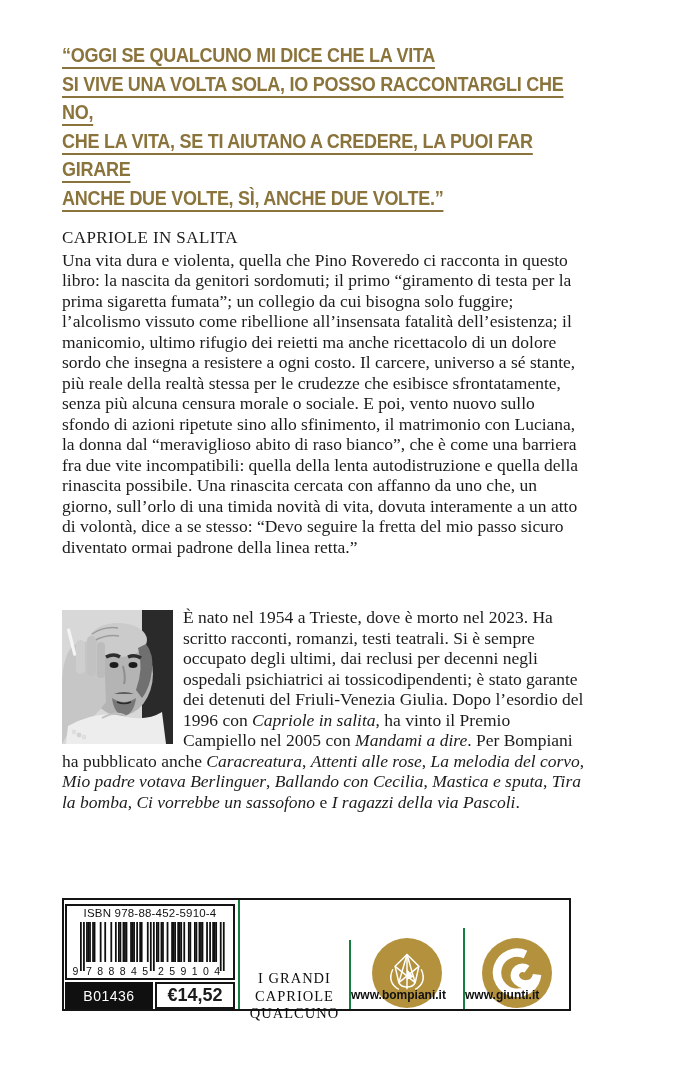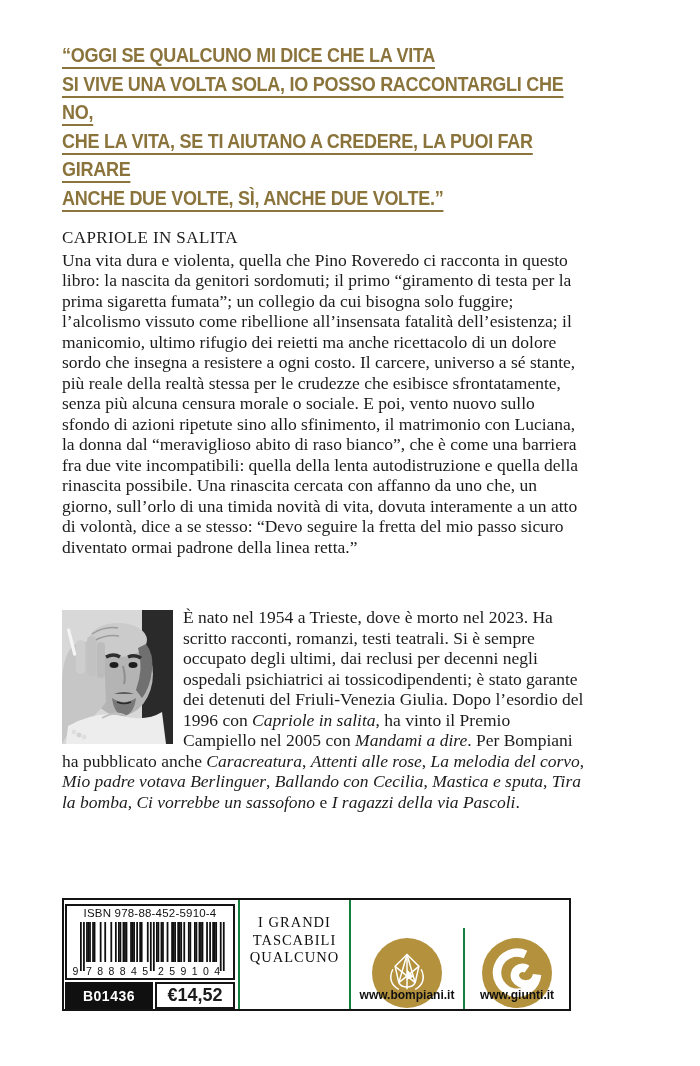--- a/index.html
+++ b/index.html
@@ -28,26 +28,26 @@
   
   .footer-strip{position:absolute;left:62px;top:898px;width:509px;height:113px;
                 border:2px solid #141414;box-sizing:border-box;display:flex;background:#fff;}
   .fcell{border-right:2px solid #15803d;box-sizing:border-box;position:relative;}
   .cell-barcode{width:176px;padding:4px 3px 0 1px;}
   .barcode-box{border:2px solid #141414;height:76px;box-sizing:border-box;
                text-align:center;padding-top:1px;background:#fff;}
   .isbn{font-family:"Liberation Sans",sans-serif;font-size:11.5px;letter-spacing:0.2px;color:#111;}
   .price-row{display:flex;height:27px;margin-top:2px;font-family:"Liberation Sans",sans-serif;}
   .code-box{background:#101010;color:#fff;width:88px;display:flex;align-items:center;
-            justify-content:center;font-weight:700;font-size:14px;letter-spacing:0.5px;}
+            justify-content:center;font-weight:400;font-size:14px;letter-spacing:0.5px;}
   .price-box{border:2px solid #141414;box-sizing:border-box;flex:1;margin-left:2px;
              display:flex;align-items:center;justify-content:center;font-size:18px;font-weight:700;}
-  .cell-series{width:111px;text-align:center;padding-top:14px;font-size:14.5px;
-               line-height:17.5px;letter-spacing:1px;color:#101010;}
-  .cell-logo{width:114px;text-align:center;margin-top:28px;}
+  .cell-series{width:111px;text-align:center;padding-top:30px;font-size:14.5px;
+               line-height:17.5px;letter-spacing:1px;color:#101010;margin-top:40px;}
+  .cell-logo{width:114px;text-align:left;margin-top:28px;}
   .cell-logo.last{border-right:none;flex:1;}
   .logo-circle{width:70px;height:70px;border-radius:50%;background:var(--logo-gold,#b3913d);
                margin:10px auto 0;display:flex;align-items:center;justify-content:center;}
   .logo-url{position:absolute;bottom:7px;left:0;right:0;
             font-family:"Liberation Sans",sans-serif;font-weight:700;font-size:12px;color:#101010;}
 
   
   .credits{position:absolute;left:692px;bottom:56px;width:300px;
            transform:rotate(-90deg);transform-origin:0 100%;
            font-family:"Liberation Sans",sans-serif;font-size:8.5px;line-height:12.5px;
@@ -175,21 +175,21 @@
             <text x="86" y="56" font-size="10.5" fill="#101010" textLength="62" lengthAdjust="spacing">259104</text>
           </svg>
       </div>
       <div class="price-row">
         <div class="code-box">B01436</div>
         <div class="price-box">€14,52</div>
       </div>
     </div>
     <div class="fcell cell-series">
       <div>I GRANDI</div>
-      <div>TASCABILI</div>
+      <div>CAPRIOLE</div>
       <div>QUALCUNO</div>
     </div>
     <div class="fcell cell-logo">
       <div class="logo-circle">
         <svg width="52" height="52" viewBox="0 0 70 70" fill="none" stroke="#fff" stroke-width="2">
           <path d="M35,10 L51,26 L46,48 C42,56 28,56 24,48 L19,26 Z"></path>
           <path d="M35,10 L35,57"></path>
             <path d="M19,26 L46,48"></path>
             <path d="M51,26 L24,48"></path>
           <path d="M35,10 L24,48"></path>

